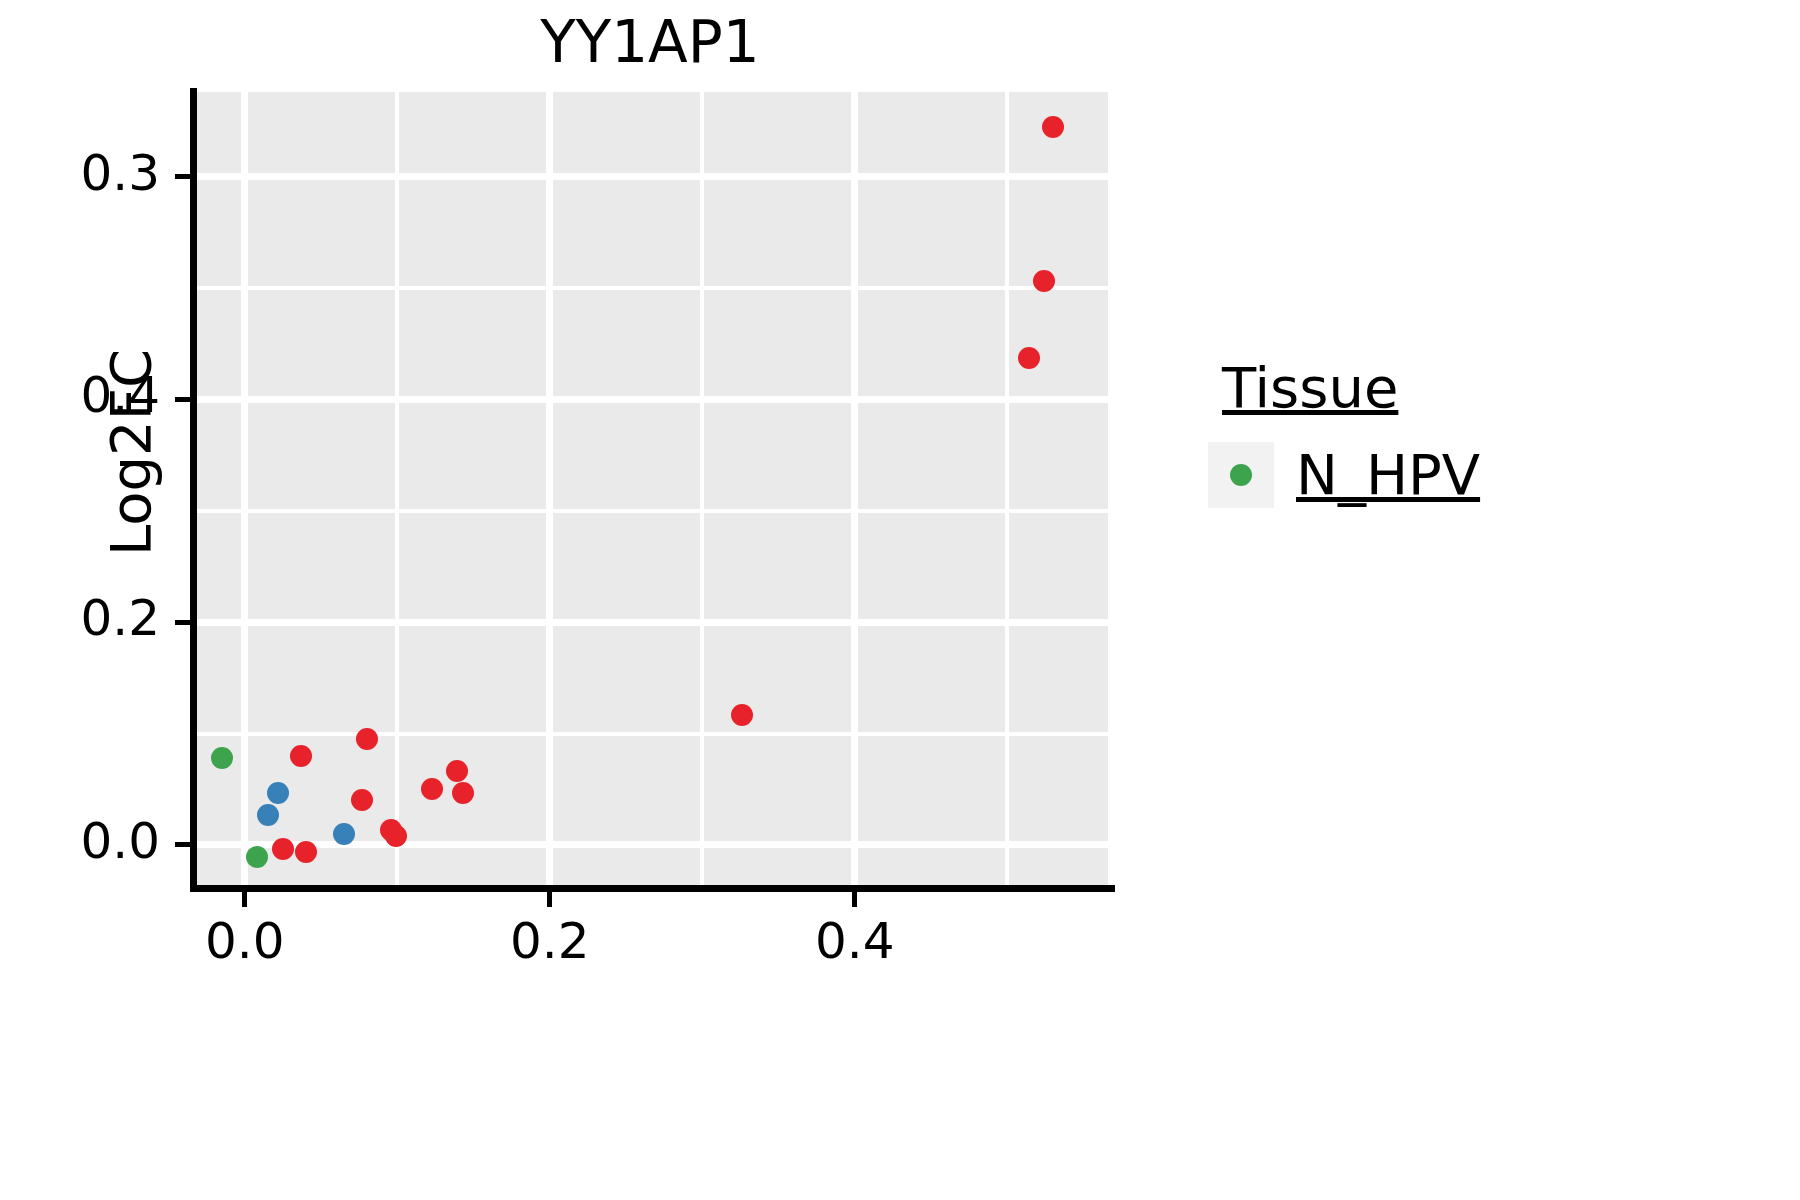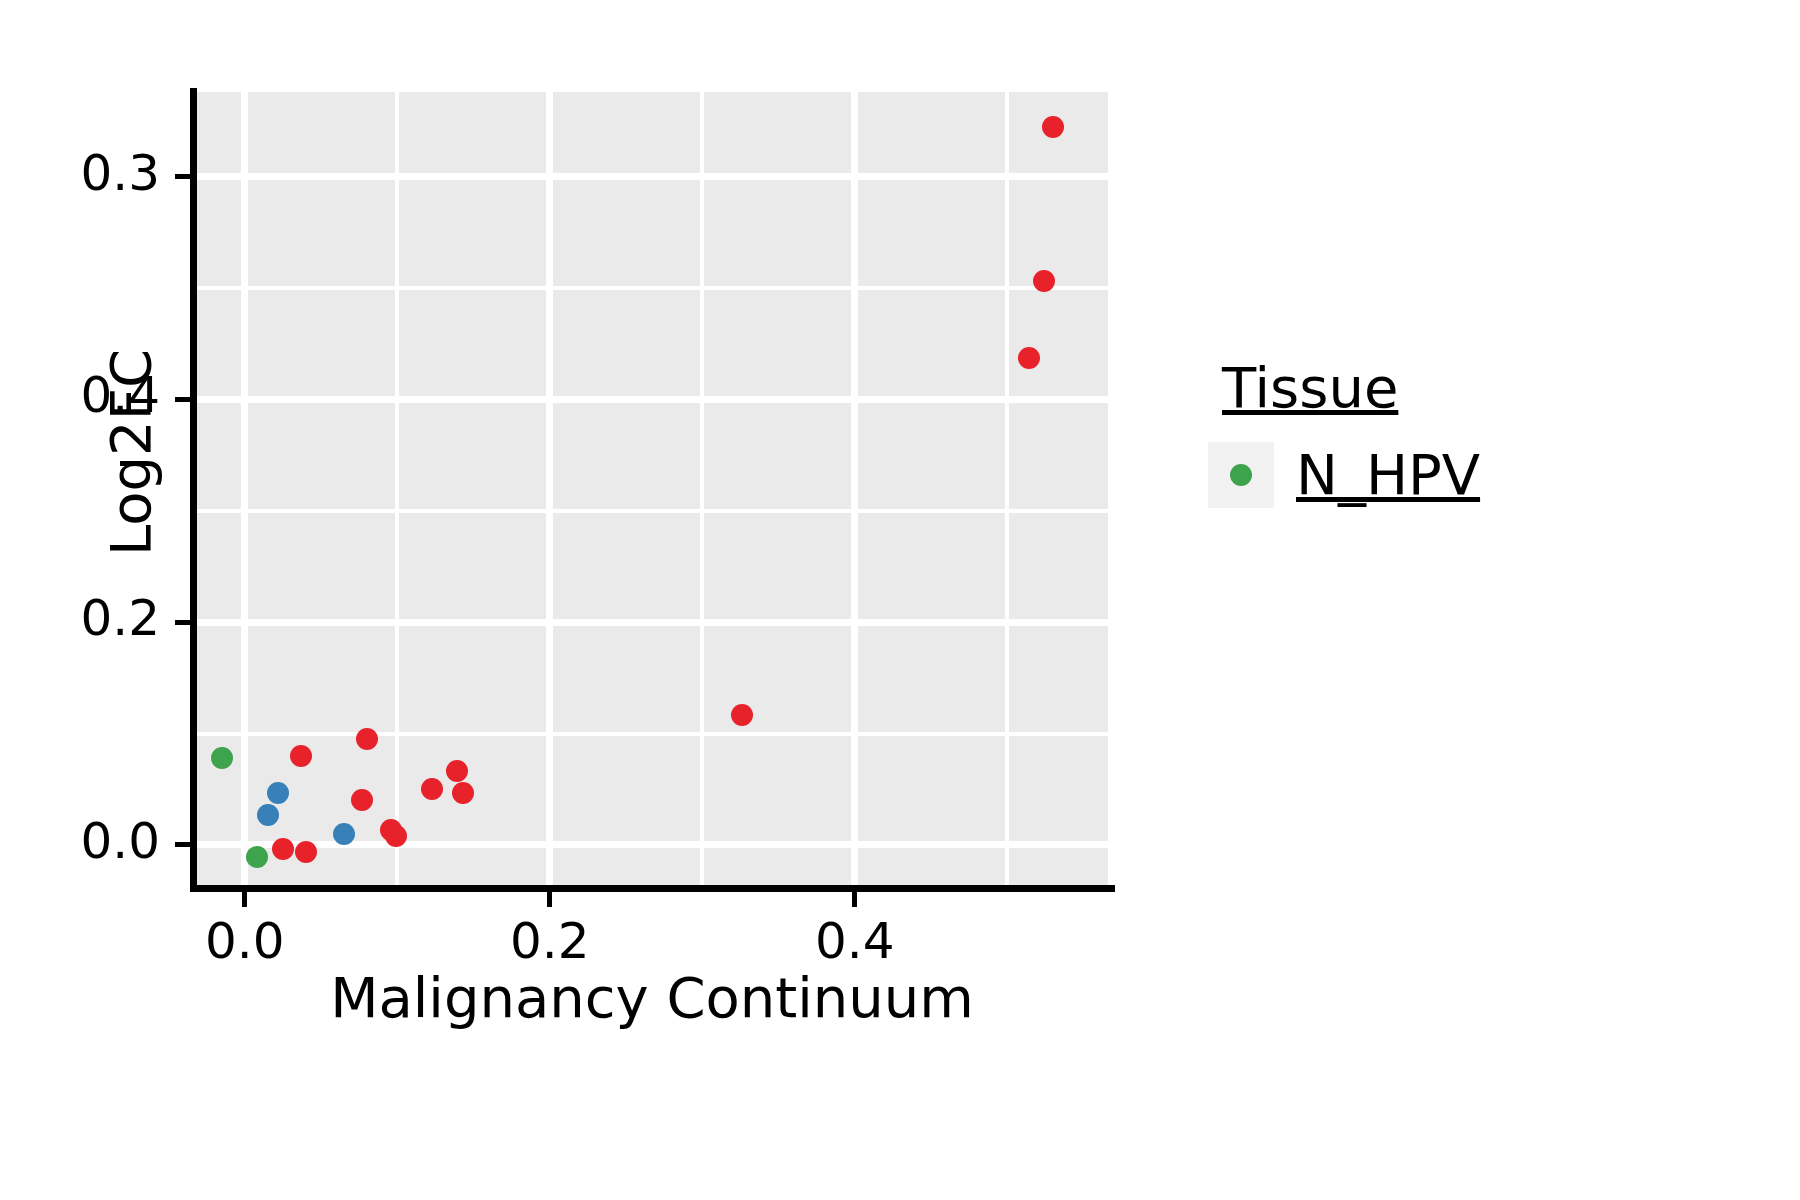--- a/index.html
+++ b/index.html
@@ -156,20 +156,21 @@
     margin-left: 22px;
     white-space: nowrap;
     line-height: 1;
   }
 </style>
 </head>
 <body>
 
 <div id="figure">
 
+  <div id="plot-title">YY1AP1</div>
 
   <div id="panel">
     <div id="gridlines">
         <div class="gridline grid-major-x" style="left: 45.3027px;"></div>
         <div class="gridline grid-major-x" style="left: 350.319px;"></div>
         <div class="gridline grid-major-x" style="left: 655.336px;"></div>
         <div class="gridline grid-minor-x" style="left: 199.311px;"></div>
         <div class="gridline grid-minor-x" style="left: 504.328px;"></div>
         <div class="gridline grid-minor-x" style="left: 809.344px;"></div>
         <div class="gridline grid-major-y" style="top: 749.404px;"></div>
@@ -219,21 +220,20 @@
   <div id="x-ticks">
       <div class="tick-x" style="left: 242.303px;"></div>
       <div class="ticklabel-x" style="left: 244.803px;">0.0</div>
       <div class="tick-x" style="left: 547.319px;"></div>
       <div class="ticklabel-x" style="left: 549.819px;">0.2</div>
       <div class="tick-x" style="left: 852.336px;"></div>
       <div class="ticklabel-x" style="left: 854.836px;">0.4</div>
     </div>
 
   <div id="ylabel">Log2FC</div>
-  <div id="xlabel">Malignancy Continuum</div>
 
   <div id="legend">
     <div id="legend-title">Tissue</div>
     <div id="legend-keys">
         <div class="legend-row">
           <div class="legend-key">
             <div class="legend-swatch" style="background: rgb(61, 163, 77);"></div>
           </div>
           <div class="legend-label">N_HPV</div>
         </div>

